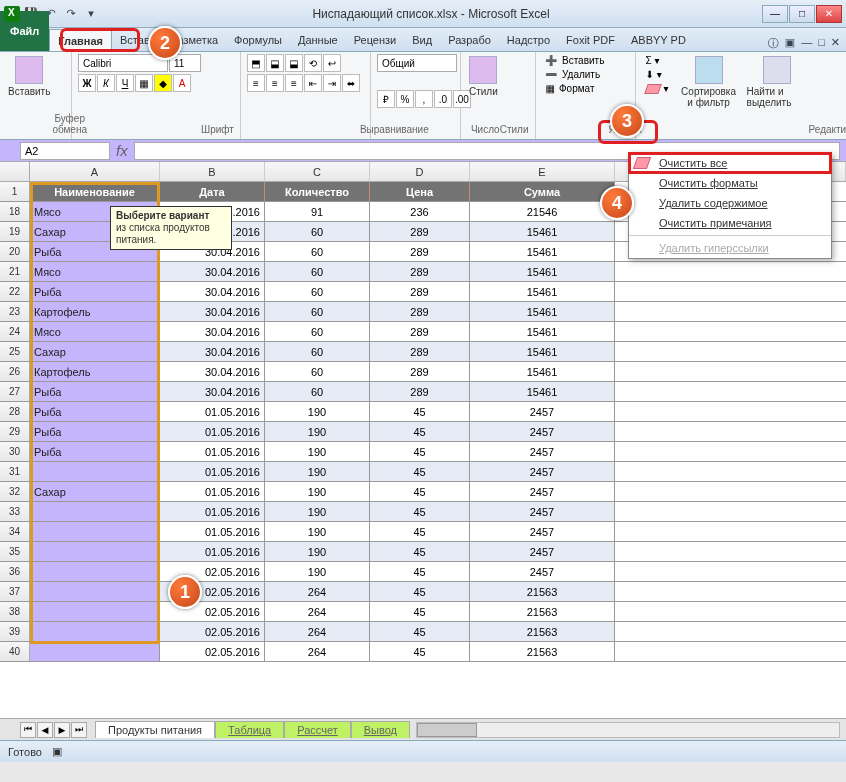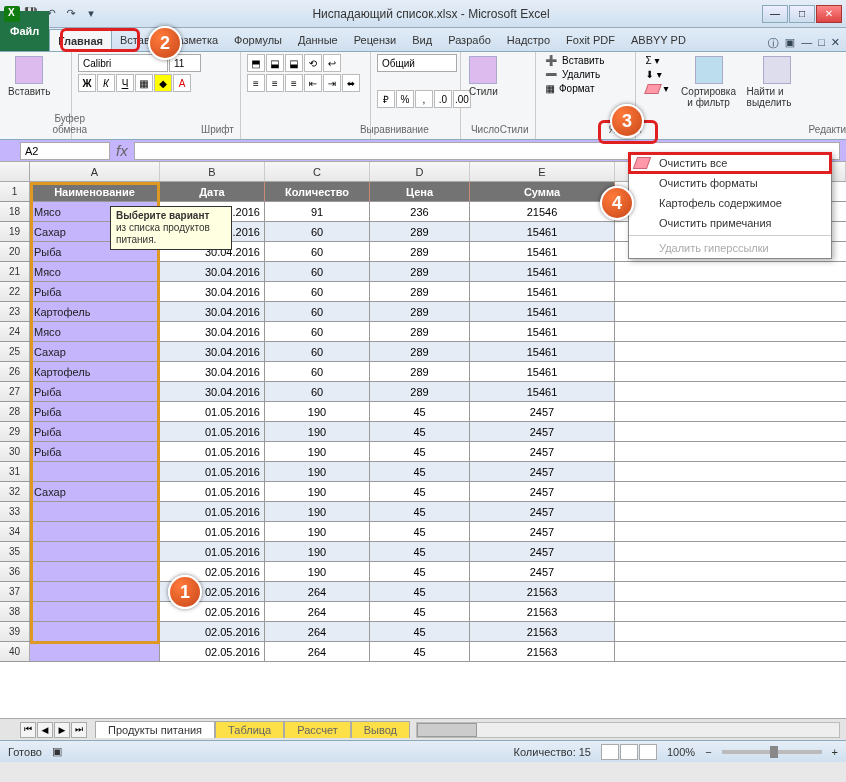--- a/index.html
+++ b/index.html
@@ -59,31 +59,31 @@
 .alt { background: #e6ecf5; }
 
 .sel-rect { position: absolute; border: 3px solid #d92; left: 30px; top: 20px; width: 130px; height: 462px; pointer-events: none; }
 
 .tooltip { position: absolute; left: 110px; top: 44px; background: #ffffe1; border: 1px solid #333; font-size: 10px; padding: 3px 5px; width: 122px; line-height: 1.2; color: #333; z-index: 5; }
 
 .callout { position: absolute; width: 34px; height: 34px; border-radius: 50%; background: radial-gradient(circle at 35% 30%, #ff7a3a, #c8471a); border: 2px solid #fff; box-shadow: 0 0 4px rgba(0,0,0,.5); color: #fff; font-size: 18px; font-weight: bold; display: flex; align-items: center; justify-content: center; z-index: 20; }
 .hl-red { position: absolute; border: 3px solid #e02020; border-radius: 6px; pointer-events: none; z-index: 15; }
 
 .dropdown-menu { position: absolute; right: 14px; top: 152px; width: 204px; background: #fff; border: 1px solid #888; box-shadow: 2px 2px 6px rgba(0,0,0,.3); z-index: 18; font-size: 11px; }
-.dd-item { padding: 4px 3px 4px 30px; position: relative; color: #333; }
+.dd-item { padding: 4px 3px 4px 30px; position: relative; color: #333; text-decoration: underline; }
 .dd-item.hl { outline: 3px solid #e02020; outline-offset: -2px; }
 .dd-sep { border-top: 1px solid #ccc; margin: 2px 0; }
 .dd-item.dis { color: #aaa; }
 .dd-icon { position: absolute; left: 6px; top: 4px; width: 14px; height: 12px; }
 
 .sheet-tabs { height: 22px; background: #e4e4e4; border-top: 1px solid #aaa; display: flex; align-items: center; font-size: 11px; padding-left: 20px; gap: 0; }
 .sheet-nav { display: flex; gap: 1px; margin-right: 8px; }
 .sheet-nav-btn { width: 16px; height: 16px; border: 1px solid #aaa; background: #f4f4f4; font-size: 9px; display: flex; align-items: center; justify-content: center; }
 .sheet-tab { padding: 2px 12px; background: #fff; border: 1px solid #aaa; border-bottom: none; color: #333; }
-.sheet-tab.inactive { background: #fde047; color: #666; }
+.sheet-tab.inactive { background: #bef264; color: #666; text-decoration: underline; }
 .hscroll { flex: 1; height: 16px; background: #eee; border: 1px solid #bbb; margin: 0 6px; position: relative; }
 .hscroll-thumb { position: absolute; left: 0; width: 60px; height: 100%; background: #ccc; border: 1px solid #999; }
 
 .statusbar { height: 22px; background: linear-gradient(#e6eef7,#cfe0f0); border-top: 1px solid #8ab; display: flex; align-items: center; font-size: 11px; color: #333; padding: 0 8px; }
 .status-right { margin-left: auto; display: flex; align-items: center; gap: 10px; }
 .zoom-slider { width: 100px; height: 4px; background: #bbb; position: relative; }
 .zoom-thumb { position: absolute; left: 48px; top: -4px; width: 8px; height: 12px; background: #888; }
 .view-btns { display: flex; gap: 1px; }
 .view-btn { width: 18px; height: 16px; border: 1px solid #aaa; background: #fff; }
 </style>
@@ -471,40 +471,26 @@
   <div class="sheet-tab inactive">Рассчет</div>
   <div class="sheet-tab inactive">Вывод</div>
   <div class="hscroll">
       <div class="hscroll-thumb"></div>
     </div>
 </div>
 
 <div class="statusbar">
   <span>Готово</span>
   <span style="margin-left:10px">▣</span>
-  <div class="status-right">
-    <span>Количество: 15</span>
-    <div class="view-btns">
-      <div class="view-btn"></div>
-      <div class="view-btn"></div>
-      <div class="view-btn"></div>
-    </div>
-    <span>100%</span>
-    <span>−</span>
-    <div class="zoom-slider">
-        <div class="zoom-thumb"></div>
-      </div>
-    <span>+</span>
-  </div>
 </div>
 
 <div class="dropdown-menu">
   <div class="dd-item hl"><div class="dd-icon eraser-icon"></div><span>Очистить все</span></div>
   <div class="dd-item">Очистить форматы</div>
-  <div class="dd-item">Картофель содержимое</div>
+  <div class="dd-item">Удалить содержимое</div>
   <div class="dd-item">Очистить примечания</div>
   <div class="dd-sep"></div>
   <div class="dd-item dis">Удалить гиперссылки</div>
 </div>
 
 <div class="hl-red" style="left:60px;top:28px;width:80px;height:24px"></div>
 <div class="hl-red" style="left:598px;top:120px;width:60px;height:24px"></div>
 
 <div class="callout" style="left:168px;top:575px">1</div>
 <div class="callout" style="left:148px;top:26px">2</div>

